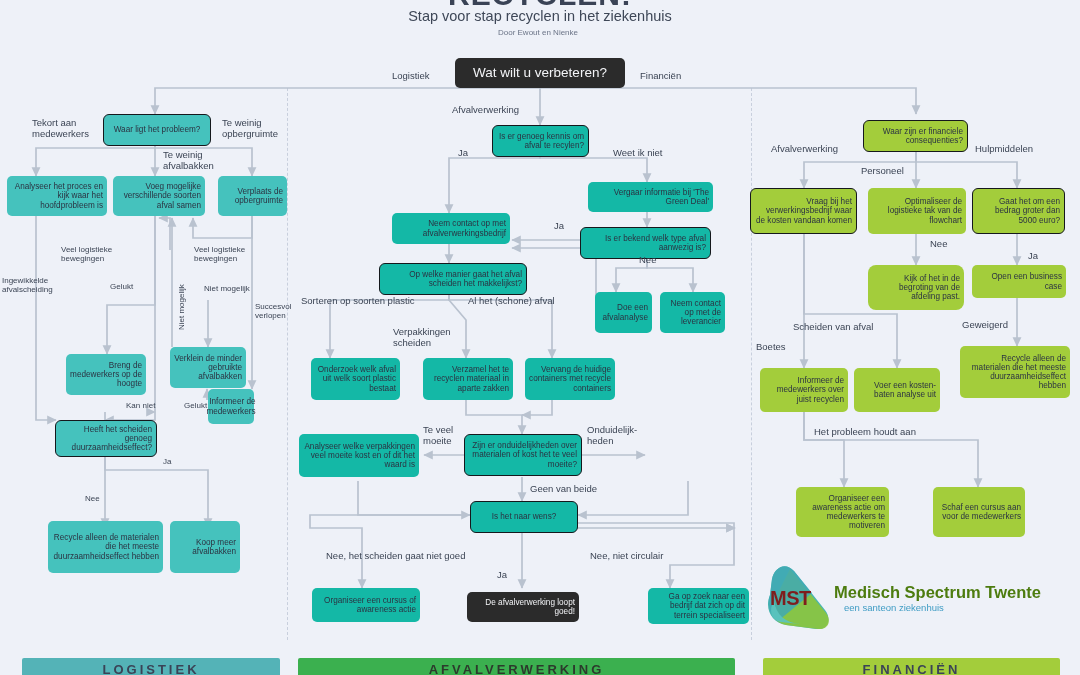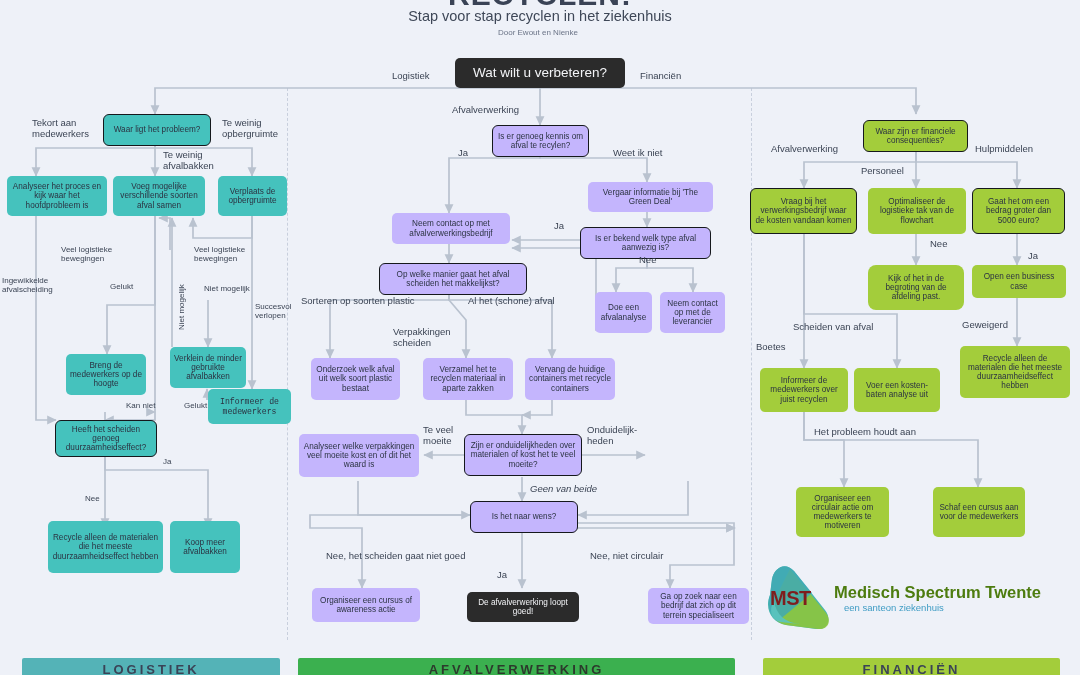--- a/index.html
+++ b/index.html
@@ -26,29 +26,29 @@
   .authors{
     position:absolute;left:0;top:28px;width:1076px;text-align:center;
     font-size:8px;color:#6b7487;
   }
 
   
   .node{
     position:absolute;
     box-sizing:border-box;
     display:flex;align-items:center;justify-content:center;
-    text-align:center;
+    text-align:right;
     border-radius:5px;
     padding:15px 4px;
     line-height:1.12;
     font-size:8.2px;
     color:#2b3342;
   }
   .node.teal{background:#45c2bd;}
-  .node.green{background:#c4b5fd;}
+  .node.green{background:#14b8a6;}
   .node.lime{background:#a3cd3b;}
   .node.dark{background:#2b2b2b;color:#f3f4f7;}
   .node.dec{border:1.6px solid #15181c;border-radius:6px;}
   .node.big{font-size:13.5px;}
 
   
   .elab{
     position:absolute;
     font-size:8px;color:#3b4454;line-height:1.12;
     white-space:pre-line;
@@ -217,21 +217,21 @@
   <div class="elab" style="left:204px;top:285px;">Niet mogelijk</div>
   <div class="elab" style="left:255px;top:303px;">Succesvol
 verlopen</div>
 
   <div class="node teal" style="left:66px;top:354px;width:80px;height:41px;">Breng de medewerkers op de hoogte</div>
   <div class="node teal" style="left:170px;top:347px;width:76px;height:41px;">Verklein de minder gebruikte afvalbakken</div>
 
   <div class="elab" style="left:126px;top:402px;">Kan niet</div>
   <div class="elab" style="left:184px;top:402px;">Gelukt</div>
 
-  <div class="node teal" style="left:208px;top:389px;width:83px;height:35px;font-family:Liberation Mono, monospace;">Informeer de medewerkers</div>
+  <div class="node teal" style="left:208px;top:389px;width:46px;height:35px;">Informeer de medewerkers</div>
 
   <div class="node teal dec" style="left:55px;top:420px;width:102px;height:37px;">Heeft het scheiden genoeg duurzaamheidseffect?</div>
 
   <div class="elab" style="left:163px;top:458px;">Ja</div>
   <div class="elab" style="left:85px;top:495px;">Nee</div>
 
   <div class="node teal" style="left:48px;top:521px;width:115px;height:52px;">Recycle alleen de materialen die het meeste duurzaamheidseffect hebben</div>
   <div class="node teal" style="left:170px;top:521px;width:70px;height:52px;">Koop meer afvalbakken</div>
 
   <div class="node green dec" style="left:492px;top:125px;width:97px;height:29px;">Is er genoeg kennis om afval te recylen?</div>
@@ -264,21 +264,21 @@
 
   <div class="node green dec" style="left:464px;top:434px;width:118px;height:42px;">Zijn er onduidelijkheden over materialen of kost het te  veel moeite?</div>
 
   <div class="elab m" style="left:423px;top:425px;">Te veel
 moeite</div>
   <div class="elab m" style="left:587px;top:425px;">Onduidelijk-
 heden</div>
 
   <div class="node green" style="left:299px;top:434px;width:120px;height:43px;">Analyseer welke verpakkingen veel moeite kost en of dit het waard is</div>
 
-  <div class="elab m" style="left:530px;top:484px;font-style:italic;">Geen van beide</div>
+  <div class="elab m" style="left:530px;top:484px;">Geen van beide</div>
 
   <div class="node green dec" style="left:470px;top:501px;width:108px;height:22px;">Is het naar wens?</div>
 
   <div class="elab m" style="left:326px;top:551px;text-align:right;">Nee, het scheiden gaat niet goed</div>
   <div class="elab m" style="left:497px;top:570px;">Ja</div>
   <div class="elab m" style="left:590px;top:551px;">Nee,  niet circulair</div>
 
   <div class="node dark" style="left:467px;top:592px;width:112px;height:30px;">De afvalverwerking loopt goed!</div>
   <div class="node green" style="left:312px;top:588px;width:108px;height:34px;">Organiseer een cursus of awareness actie</div>
   <div class="node green" style="left:620px;top:588px;width:101px;height:36px;margin-left:28px;">Ga op zoek naar een bedrijf dat zich op dit terrein specialiseert</div>
@@ -304,21 +304,21 @@
   <div class="node lime" style="left:960px;top:346px;width:110px;height:52px;">Recycle alleen de materialen die het meeste duurzaamheidseffect hebben</div>
 
   <div class="elab m" style="left:793px;top:322px;">Scheiden van afval</div>
   <div class="elab m" style="left:756px;top:342px;">Boetes</div>
 
   <div class="node lime" style="left:760px;top:368px;width:88px;height:44px;">Informeer de medewerkers over juist recyclen</div>
   <div class="node lime" style="left:854px;top:368px;width:86px;height:44px;">Voer een kosten-baten analyse uit</div>
 
   <div class="elab m" style="left:814px;top:427px;">Het probleem houdt aan</div>
 
-  <div class="node lime" style="left:796px;top:487px;width:93px;height:50px;">Organiseer een circulair actie om medewerkers te motiveren</div>
+  <div class="node lime" style="left:796px;top:487px;width:93px;height:50px;">Organiseer een awareness actie om medewerkers te motiveren</div>
   <div class="node lime" style="left:933px;top:487px;width:92px;height:50px;">Schaf een cursus aan voor de medewerkers</div>
 
   <div class="logo">
     <svg class="mark" viewBox="0 0 72 66">
       <path d="M10,30 C4,44 12,58 26,60 L56,64 C68,65 72,54 65,45 L34,6 C25,-4 14,3 12,14 Z" fill="#49b6b0"></path>
       <path d="M30,4 L66,48 C72,56 68,65 58,64 L26,60 C16,58 10,50 12,40 Z" fill="#8cc63f" opacity="0.92"></path>
       <path d="M12,14 C14,3 25,-4 34,6 L52,28 L18,56 C9,50 7,38 10,30 Z" fill="#3fa9b5" opacity="0.85"></path>
       <path d="M14,36 C16,50 26,58 40,59 L20,57 C10,54 9,44 14,36 Z" fill="#5bc4c0" opacity="0.9"></path>
     </svg>
     <div class="mst">MST</div>

